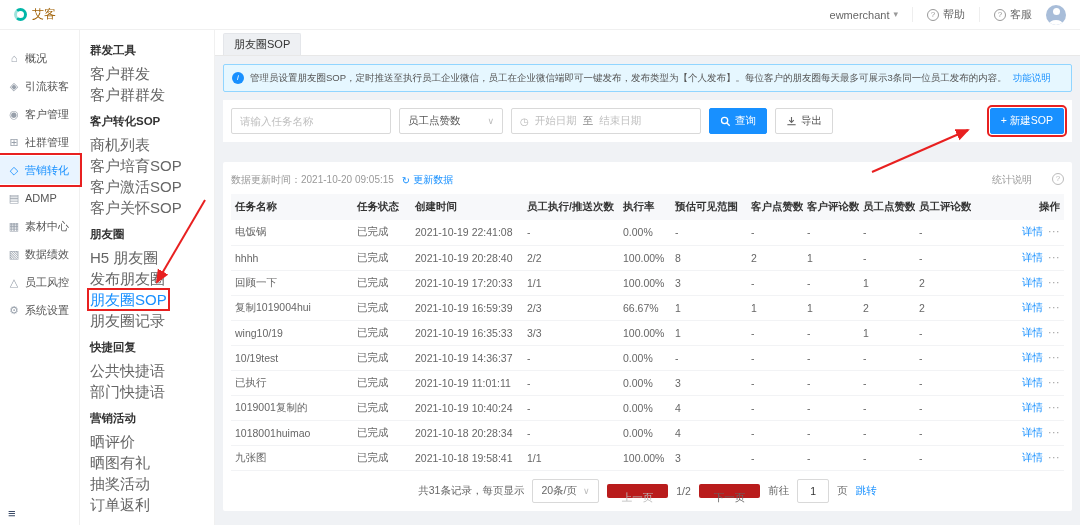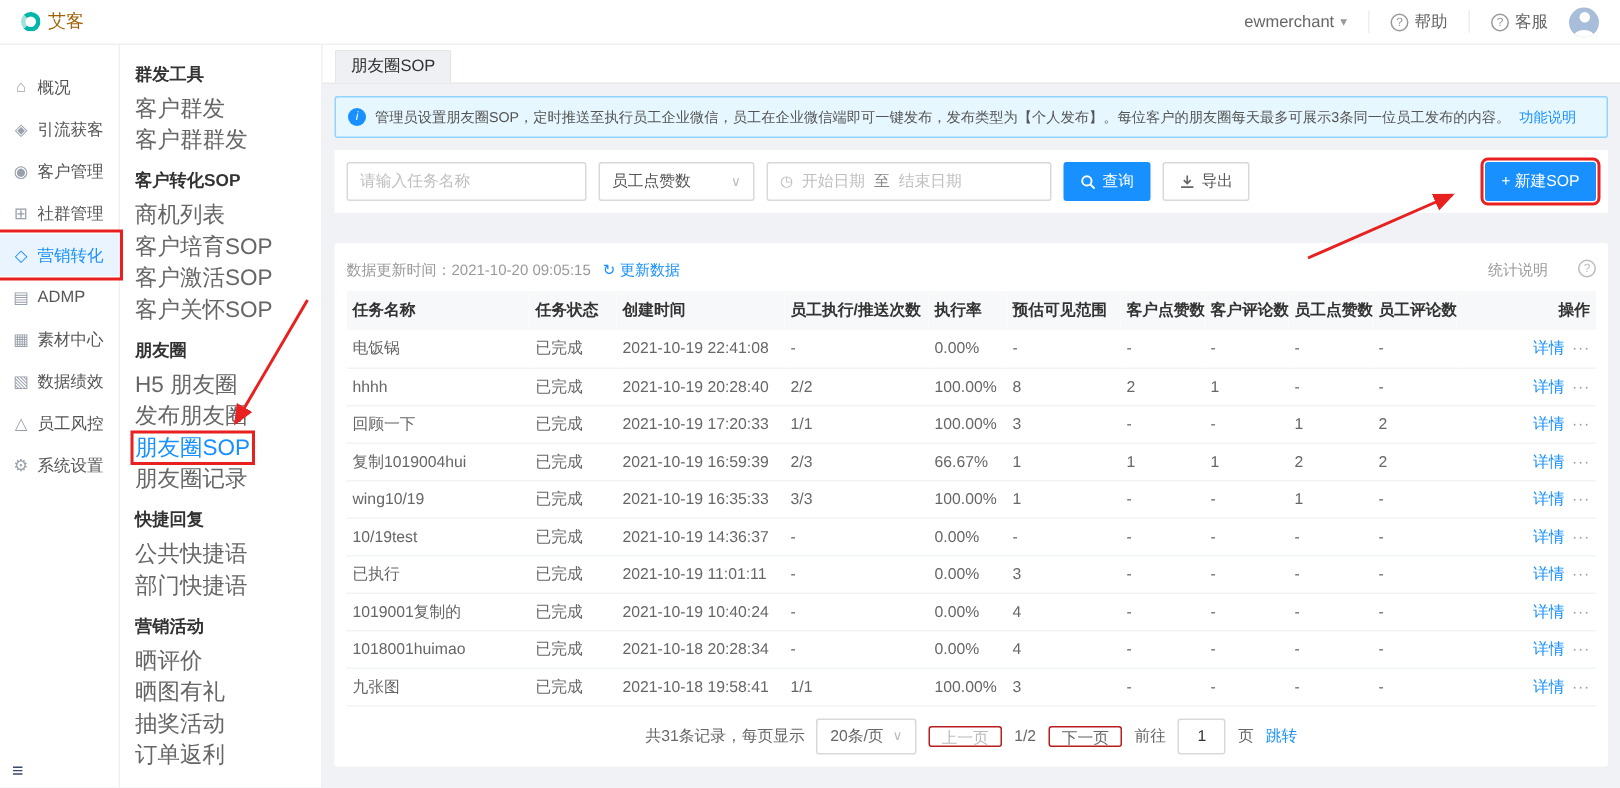--- a/index.html
+++ b/index.html
@@ -65,21 +65,21 @@
 th:nth-child(6),td:nth-child(6){width:76px}
 th:nth-child(7),td:nth-child(7){width:56px}
 th:nth-child(8),td:nth-child(8){width:56px}
 th:nth-child(9),td:nth-child(9){width:56px}
 th:nth-child(10),td:nth-child(10){width:56px}
 th:last-child,td:last-child{text-align:right}
 .ops a{color:#1890ff;cursor:pointer;margin-left:6px}
 .ops .more{color:#999;margin-left:5px;cursor:pointer;letter-spacing:0.5px}
 .pagination{display:flex;justify-content:center;align-items:center;gap:8px;padding-top:8px;font-size:10.5px;color:#666}
 .pg-select{height:24px;border:1px solid #d9d9d9;border-radius:2px;display:inline-flex;align-items:center;gap:6px;padding:0 8px;cursor:pointer;background:#fff}
-.pg-btn{height:14px;border:1px solid #b91c1c;background:#fff;border-radius:2px;padding:0 8px;font-size:10.5px;color:#666;cursor:pointer;font-family:inherit}
+.pg-btn{height:14px;border:7px solid #b91c1c;background:#fff;border-radius:2px;padding:0 8px;font-size:10.5px;color:#666;cursor:pointer;font-family:inherit}
 .pg-btn.disabled{color:#bbb;cursor:default}
 .pg-input{width:32px;height:24px;border:1px solid #d9d9d9;border-radius:2px;text-align:center;font-size:10.5px;color:#333;font-family:inherit;outline:none}
 .pg-jump{color:#1890ff;cursor:pointer}
 .annotated{outline:2px solid #e82020;outline-offset:1px}
 .annotations{position:absolute;left:0;top:0;pointer-events:none;z-index:10}
 .s-icon{flex:none}
 </style>
 </head>
 <body>
 

